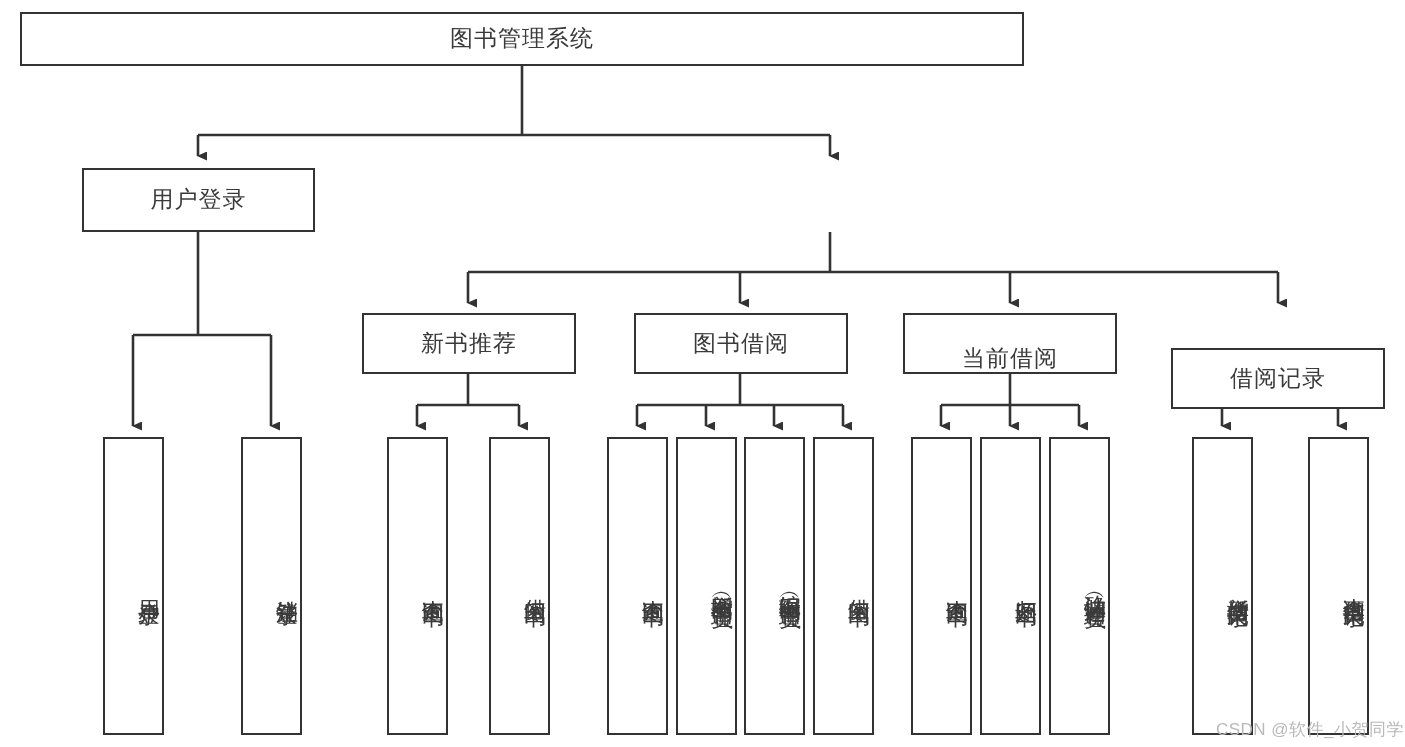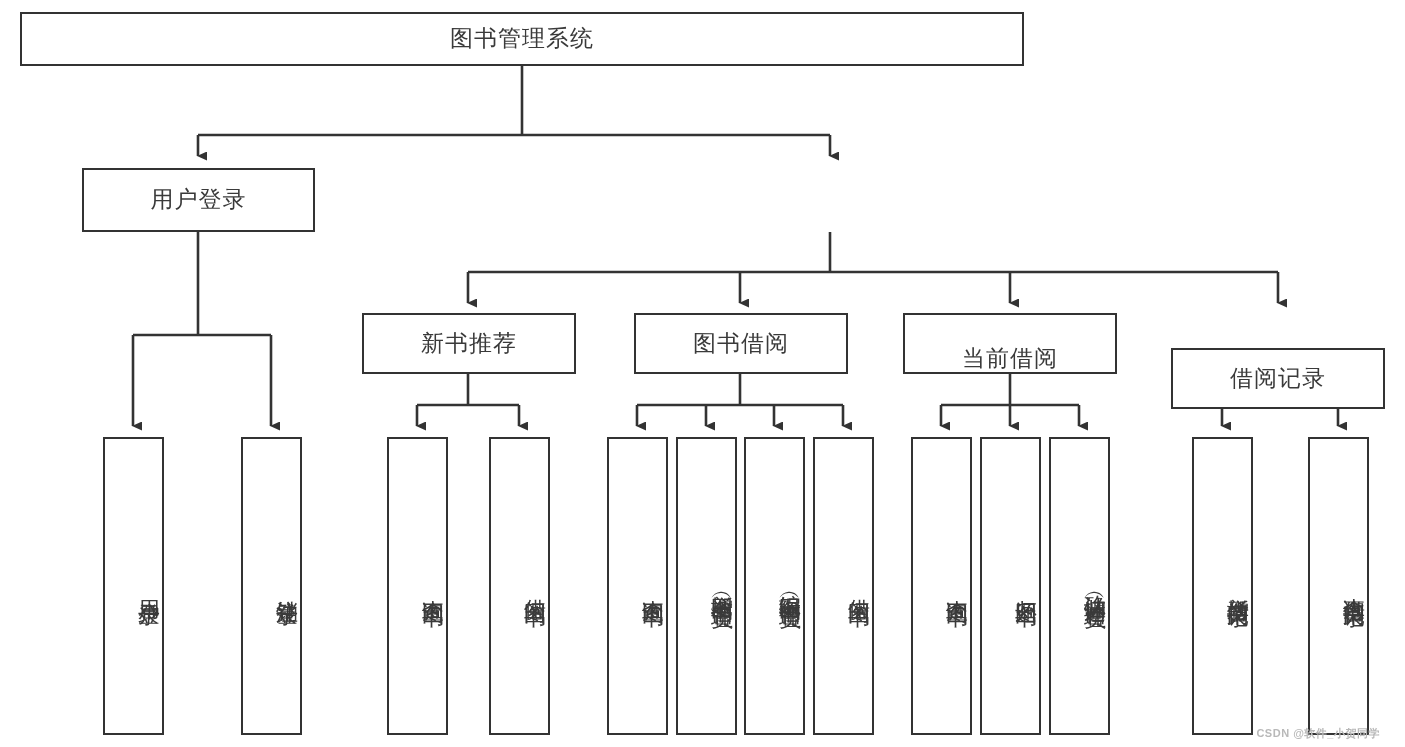--- a/index.html
+++ b/index.html
@@ -49,27 +49,26 @@
     align-items: flex-start;
     justify-content: center;
   }
   .node.vert .vlabel {
     writing-mode: vertical-rl;
     text-orientation: upright;
     white-space: nowrap;
   }
   #watermark {
     position: absolute;
-    right: 25px;
+    right: 1px;
     bottom: 6px;
-    font-size: 11px;
+    font-size: 17px;
     color: #b9b9b9;
     letter-spacing: 0.5px;
     white-space: nowrap;
-    font-weight: bold;
   }
 </style>
 </head>
 <body>
 
 <div id="canvas">
 
   <svg class="edges" viewBox="0 0 1405 747">
     <defs>
       <marker id="arrowhead" markerWidth="9" markerHeight="10" refX="4.5" refY="9" orient="auto" markerUnits="userSpaceOnUse">

